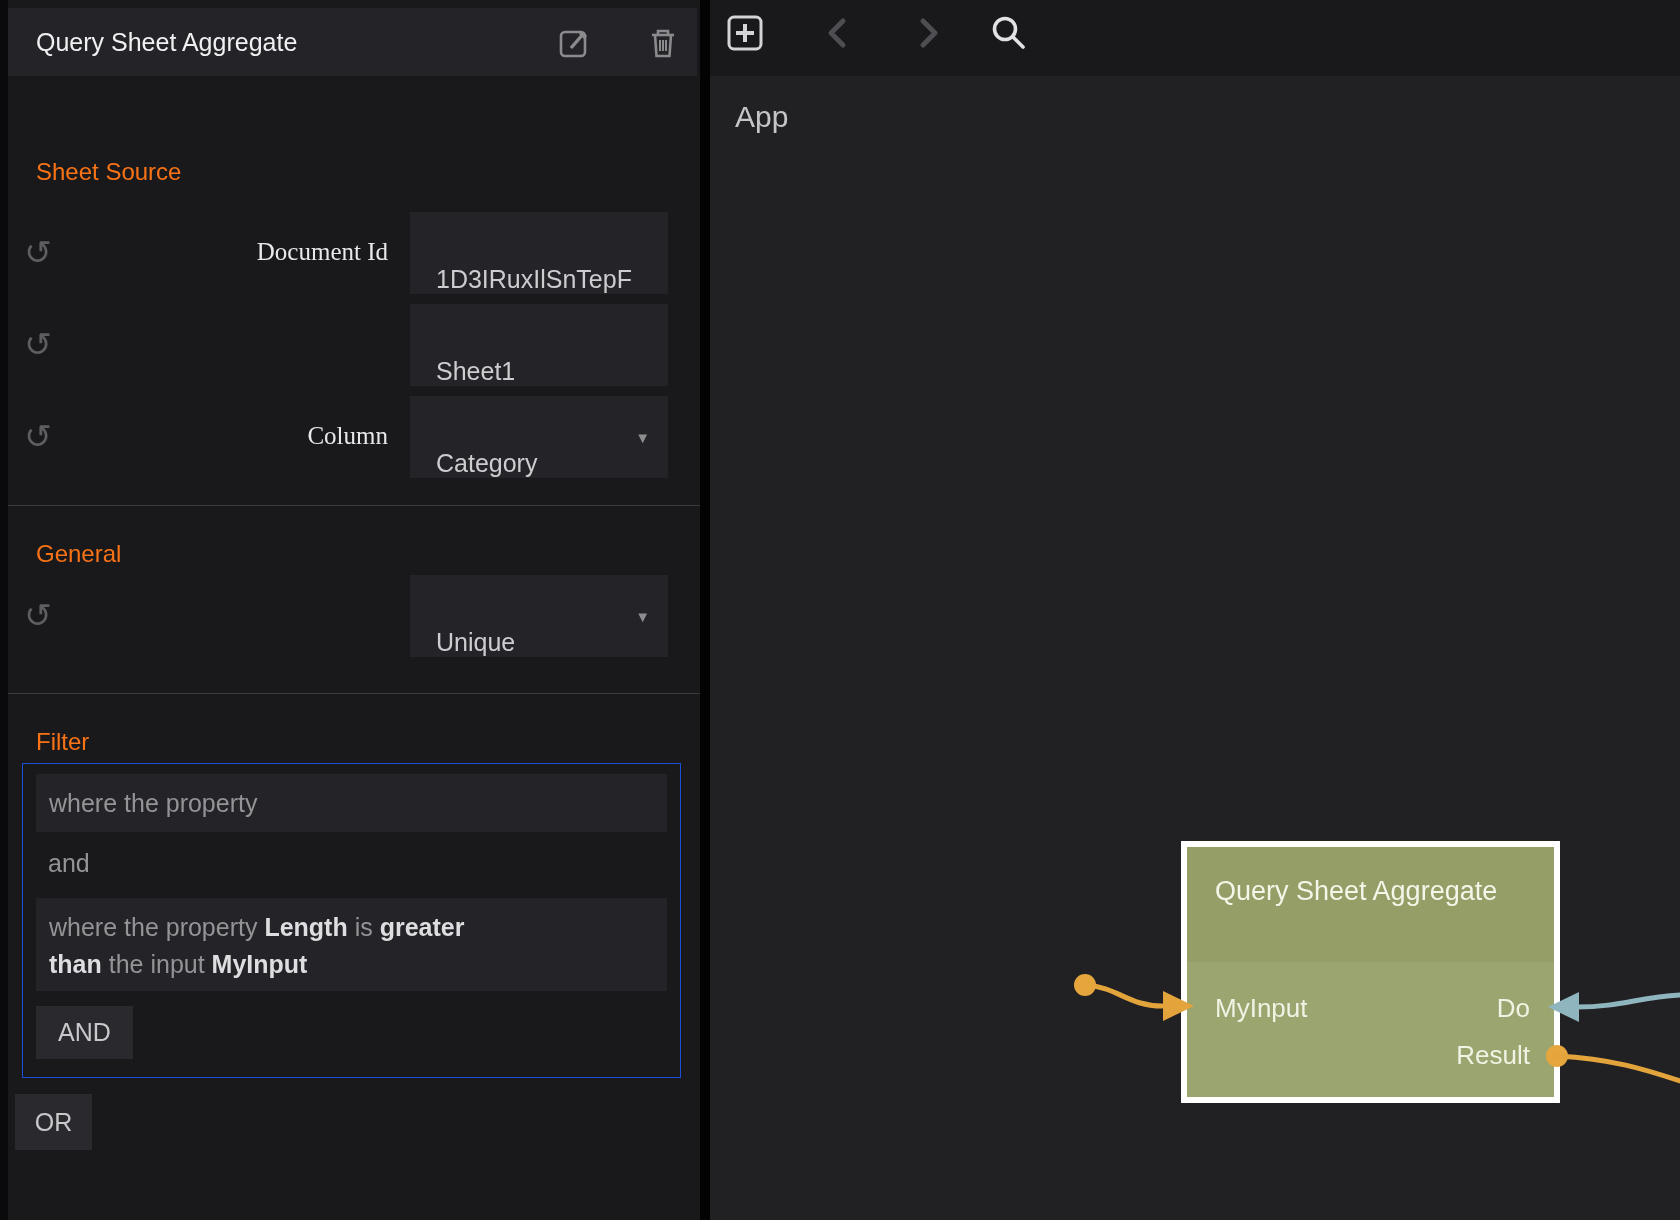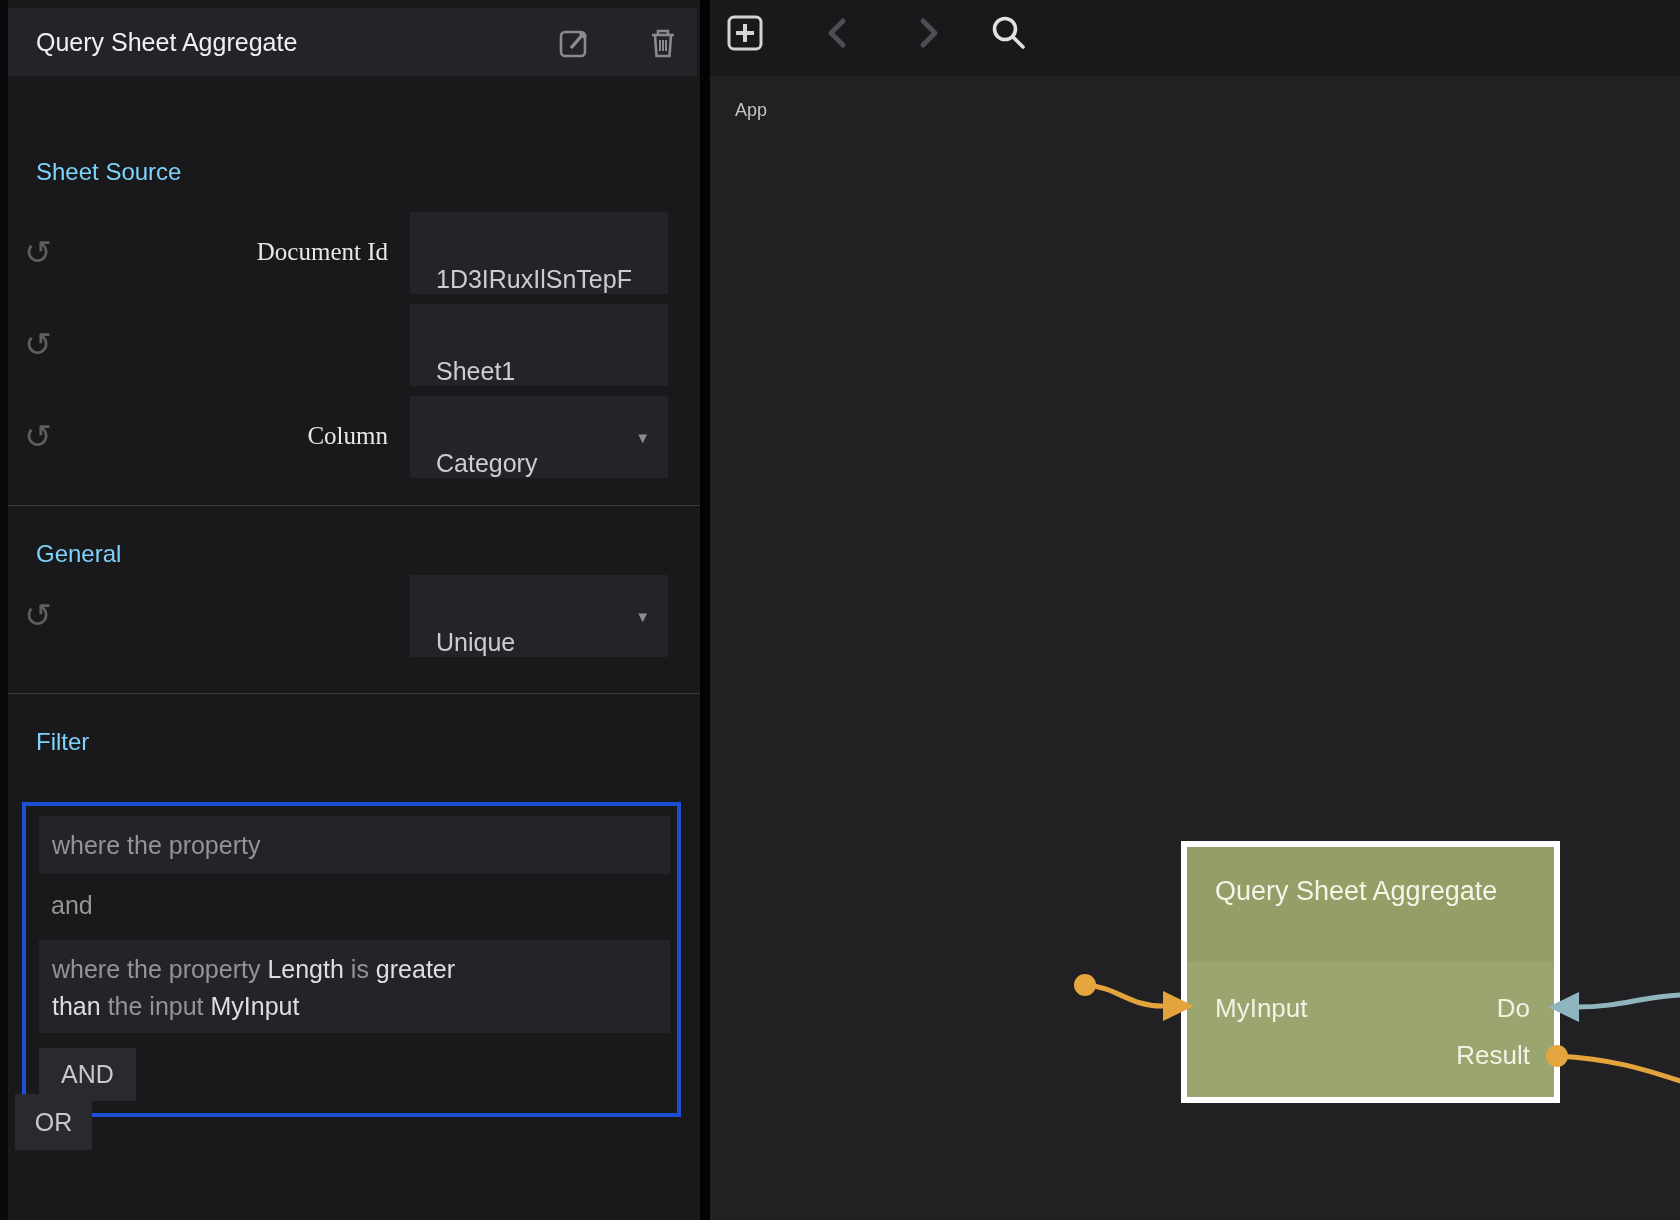--- a/index.html
+++ b/index.html
@@ -11,53 +11,53 @@
   .left-panel { position:absolute; left:0; top:0; width:700px; height:1220px; background:#19191b; }
   .edge-strip { position:absolute; left:0; top:0; width:8px; height:1220px; background:#0a0a0c; }
   .panel-header { position:absolute; left:8px; top:8px; width:689px; height:68px; background:#242428; }
   .panel-title { position:absolute; left:28px; top:0; height:68px; display:flex; align-items:center;
     font-size:25px; color:#f0f0f2; }
   .hdr-icon { position:absolute; top:18px; width:34px; height:34px; color:#8b8b8e; }
   .hdr-icon svg { width:100%; height:100%; }
   .icon-edit { left:550px; }
   .icon-trash { left:638px; }
 
-  .section-label { position:absolute; left:36px; font-size:24px; color:#7dd3fc; }
+  .section-label { position:absolute; left:36px; font-size:24px; color:#f97316; }
   .divider { position:absolute; left:8px; width:692px; height:1px; background:#3a3a3d; }
 
   .reset-icon { position:absolute; left:20px; width:36px; height:36px; color:#5e5e61;
     font-size:33px; line-height:36px; text-align:center; font-family:"DejaVu Sans",sans-serif; }
   .prop-label { position:absolute; left:100px; width:288px; font-size:25px; color:#e8e8ea; text-align:right;font-family:Liberation Serif, serif; }
   .prop-field { position:absolute; left:410px; width:258px; height:82px; background:#242428;
     display:flex; align-items:flex-end; padding-left:26px; font-size:25px; color:#cdcdd0;
     white-space:nowrap; overflow:hidden; }
   .prop-field .caret { position:absolute; right:18px; top:50%; transform:translateY(-50%);
     font-size:15px; color:#8d8d90; }
 
   
-  .filter-box { position:absolute; left:22px; top:802px; width:659px; height:315px;
-    border:4px solid #1d4ed8; }
+  .filter-box { position:absolute; left:22px; top:763px; width:659px; height:315px;
+    border:1px solid #1d4ed8; }
   .filter-row { position:absolute; left:13px; width:631px; background:#242428; color:#949497;
     font-size:25px; }
-  .filter-row b { color:#dedee1; font-weight:normal; }
+  .filter-row b { color:#dedee1; font-weight:bold; }
   .row-placeholder { top:10px; height:58px; display:flex; align-items:center; padding-left:13px; }
   .conj { position:absolute; left:25px; top:85px; font-size:25px; color:#949497; }
   .row-rule { top:134px; height:93px; padding:11px 0 0 13px; line-height:37px; }
   .btn { position:absolute; background:#2a2a2e; color:#c8c8cb; font-size:25px;
     display:flex; align-items:center; justify-content:center; }
   .btn-and { left:13px; top:242px; width:97px; height:53px; }
   .btn-or { left:15px; top:1094px; width:77px; height:56px; }
 
   
   .panel-split { position:absolute; left:700px; top:0; width:10px; height:1220px; background:#030304; }
   .canvas { position:absolute; left:710px; top:0; width:970px; height:1220px; background:#212124; overflow:hidden; }
   .canvas-toolbar { position:absolute; left:0; top:0; width:970px; height:76px; background:#19191b; }
   .tb-icon { position:absolute; top:13px; width:40px; height:40px; }
   .tb-icon svg { width:100%; height:100%; }
-  .breadcrumb { position:absolute; left:25px; top:100px; font-size:18px; color:#c5c5c8; }
+  .breadcrumb { position:absolute; left:25px; top:100px; font-size:30px; color:#c5c5c8; }
 
   
   .node { position:absolute; }
   .node-number { left:-2px; top:848px; width:379px; height:183px; }
   .node-number .n-header { position:absolute; left:0; top:0; width:100%; height:92px; background:#4a4f5c;
     display:flex; align-items:center; padding-left:29px; font-size:28px; color:#eaecef; }
   .node-number .n-body { position:absolute; left:0; top:92px; width:100%; height:91px; background:#424654; }
   .node-number .port-out { position:absolute; right:27px; top:121px; font-size:27px; color:#d9dce2; }
 
   .node-green { left:471px; top:841px; width:379px; height:262px; background:#ffffff; padding:6px; }

